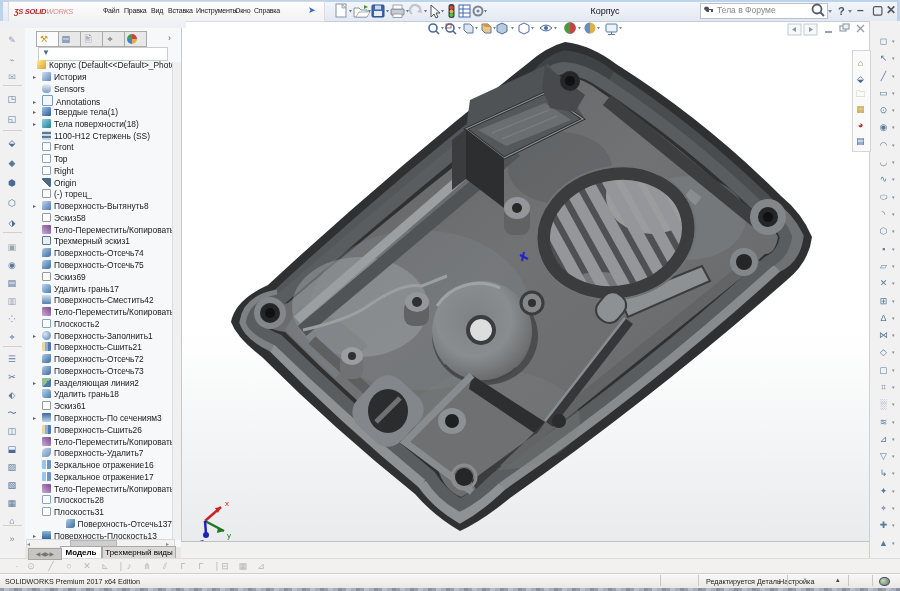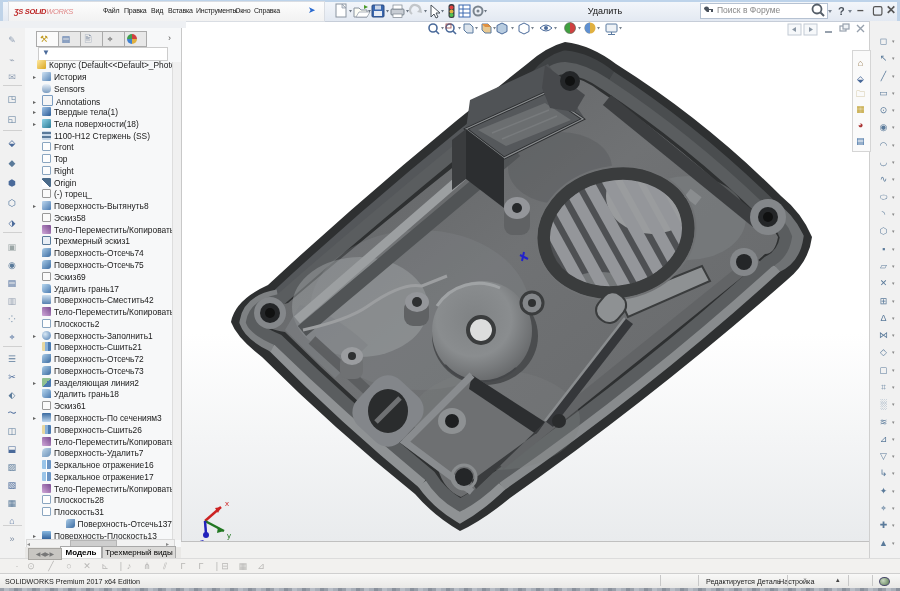--- a/index.html
+++ b/index.html
@@ -229,22 +229,22 @@
 <div class="abs" id="menustrip"></div>
 <div class="abs" id="logo">ƷS <span style="color:#b22">SOLID</span><span class="w">WORKS</span></div>
 <div class="abs menu" style="left:103px">Файл</div>
 <div class="abs menu" style="left:124px">Правка</div>
 <div class="abs menu" style="left:151px">Вид</div>
 <div class="abs menu" style="left:168px">Вставка</div>
 <div class="abs menu" style="left:196px">Инструменты</div>
 <div class="abs menu" style="left:235px">Окно</div>
 <div class="abs menu" style="left:254px">Справка</div>
 <div class="abs" style="left:308px;top:5px;width:8px;height:11px;color:#2a6ad0;font-size:9px">➤</div>
-<div class="abs" id="title">Удалить</div>
-<div class="abs" id="search">Поиск в Форуме</div>
+<div class="abs" id="title">Корпус</div>
+<div class="abs" id="search">Тела в Форуме</div>
 <div class="abs winbtn" style="left:857px">–</div>
 <div class="abs winbtn" style="left:872px">▢</div>
 <div class="abs winbtn" style="left:886px">✕</div>
 <div class="abs" id="row2l"></div>
 <div class="abs" id="leftstrip"></div>
 <div class="abs" id="tree"></div>
 <div class="abs" id="treetabs"><span class="ttab" style="background:#fbfbfb"></span><span class="ttab"></span><span class="ttab"></span><span class="ttab"></span><span class="ttab"></span></div>
 <div class="abs" id="filter"></div>
 <div class="abs" id="treelist" style="left:27px;top:60px;width:145px;">
 <div class="trow" style="padding-left:1px;"><span class="arr"></span><span class="ti iy"></span>Корпус  (Default&lt;&lt;Default&gt;_PhotoWorks Disp</div>

